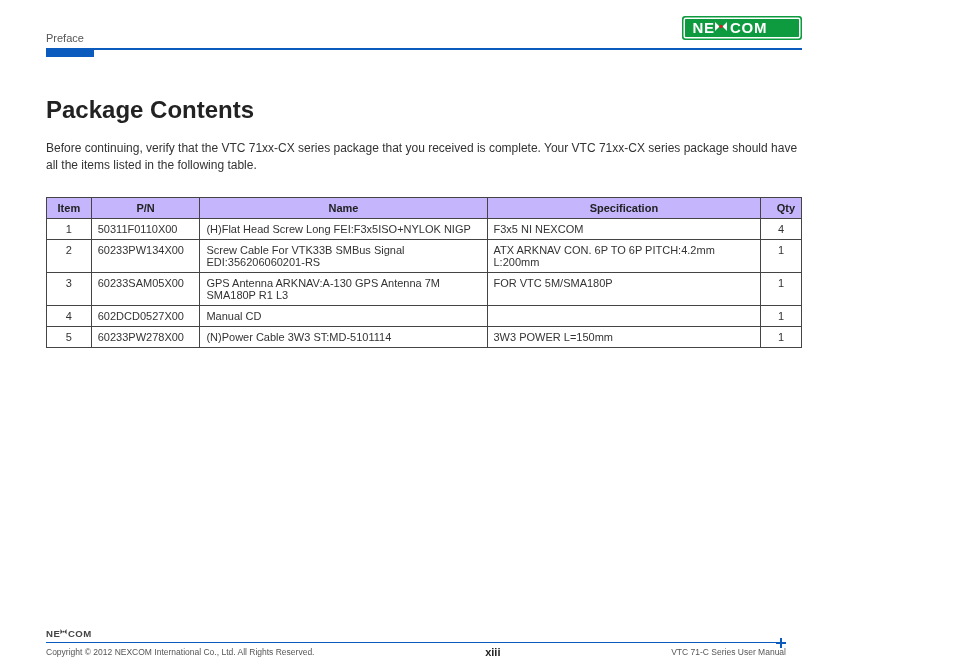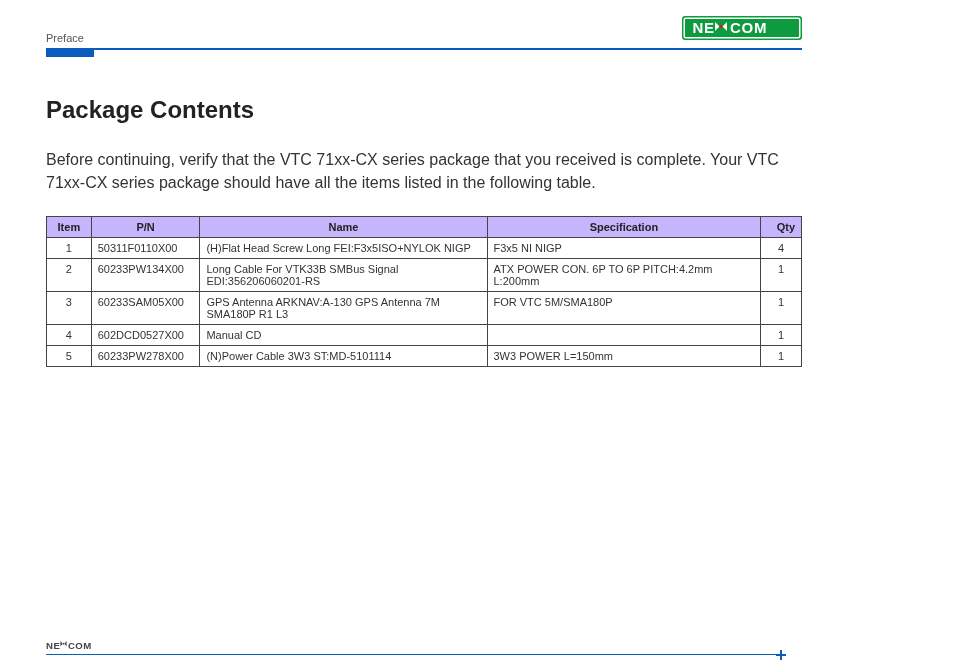--- a/index.html
+++ b/index.html
@@ -10,22 +10,22 @@
   .top-header { display: flex; justify-content: space-between; align-items: flex-end; height: 26px; }
   .preface { font-size: 11px; color: #555; }
   .logo-wrap { }
   .logo { height: 24px; }
 
   .top-rule { position: relative; margin-top: 4px; height: 2px; background: #0a5bbd; }
   .top-rule .tab { position: absolute; left: 0; top: 2px; width: 48px; height: 7px; background: #0a5bbd; }
 
   
   .body { margin-top: 46px; }
-  .page-title { font-size: 24px; font-weight: 700; color: #222; margin-bottom: 24px; }
-  .intro { font-size: 16px; color: #333; line-height: 1.45; margin-bottom: 22px; max-width: 860px; }
+  .page-title { font-size: 24px; font-weight: 700; color: #222; margin-bottom: 16px; }
+  .intro { font-size: 12px; color: #333; line-height: 1.45; margin-bottom: 22px; max-width: 860px; }
 
   
   table.contents { width: 100%; border-collapse: collapse; font-size: 11px; }
   table.contents th {
     border: 1px solid #444; padding: 4px 6px; text-align: center; font-weight: 700;
     background: #c4b5fd; color: #222;
   }
   table.contents td { border: 1px solid #444; padding: 4px 6px; vertical-align: top; color: #333; }
   table.contents .col-item { width: 46px; text-align: center; }
   table.contents .col-pn   { width: 110px; }
@@ -85,28 +85,28 @@
           <th class="col-name">Name</th>
           <th class="col-spec">Specification</th>
           <th class="col-qty">Qty</th>
         </tr>
       </thead>
       <tbody>
         <tr>
           <td class="col-item center">1</td>
           <td class="col-pn">50311F0110X00</td>
           <td class="col-name">(H)Flat Head Screw Long FEI:F3x5ISO+NYLOK NIGP</td>
-          <td class="col-spec">F3x5 NI NIGP</td>
+          <td class="col-spec">F3x5 NI NEXCOM</td>
           <td class="col-qty center">4</td>
         </tr>
         <tr>
           <td class="col-item center">2</td>
           <td class="col-pn">60233PW134X00</td>
-          <td class="col-name">Long Cable For VTK33B SMBus Signal EDI:356206060201-RS</td>
-          <td class="col-spec">ATX POWER CON. 6P TO 6P PITCH:4.2mm L:200mm</td>
+          <td class="col-name">Screw Cable For VTK33B SMBus Signal EDI:356206060201-RS</td>
+          <td class="col-spec">ATX ARKNAV CON. 6P TO 6P PITCH:4.2mm L:200mm</td>
           <td class="col-qty center">1</td>
         </tr>
         <tr>
           <td class="col-item center">3</td>
           <td class="col-pn">60233SAM05X00</td>
           <td class="col-name">GPS Antenna ARKNAV:A-130 GPS Antenna 7M SMA180P R1 L3</td>
           <td class="col-spec">FOR VTC 5M/SMA180P</td>
           <td class="col-qty center">1</td>
         </tr>
         <tr>
@@ -135,15 +135,20 @@
           <polygon points="-7,-7 -2,-1 -7,5" fill="#444"></polygon>
           <polygon points="7,-7 2,-1 7,5" fill="#444"></polygon>
           <circle cx="0" cy="-1" r="2" fill="#444"></circle>
         </g>
         <text x="50" y="24" font-family="Arial" font-size="22" font-weight="900" fill="#444" letter-spacing="1">COM</text>
       </svg>
     </div>
     <div class="footer-rule">
       <div class="tick"></div>
     </div>
+    <div class="footer-row">
+      <span>Copyright © 2012 NEXCOM International Co., Ltd. All Rights Reserved.</span>
+      <span class="page-num">xiii</span>
+      <span>VTC 71-C Series User Manual</span>
+    </div>
   </div>
 
 </div>
 
 </body></html>

